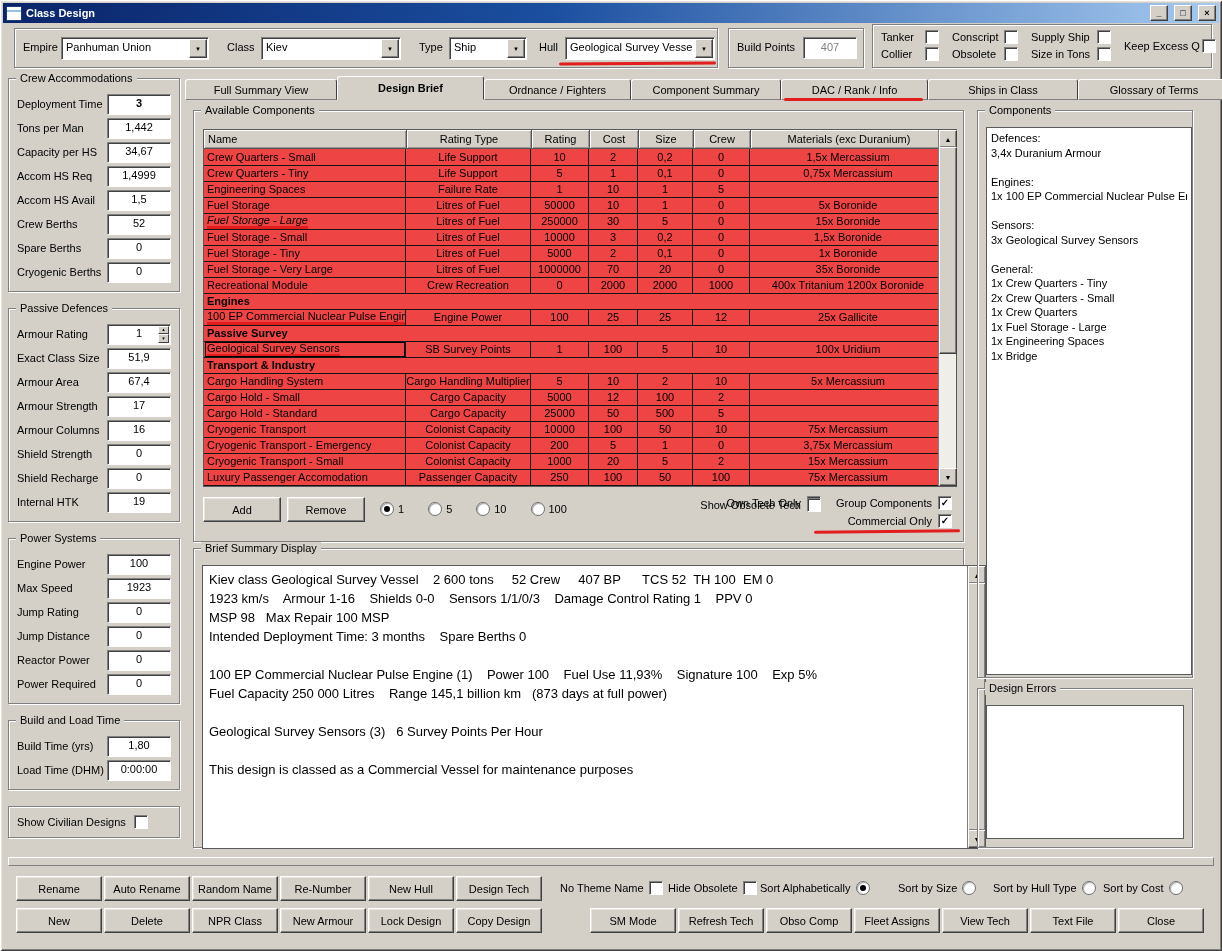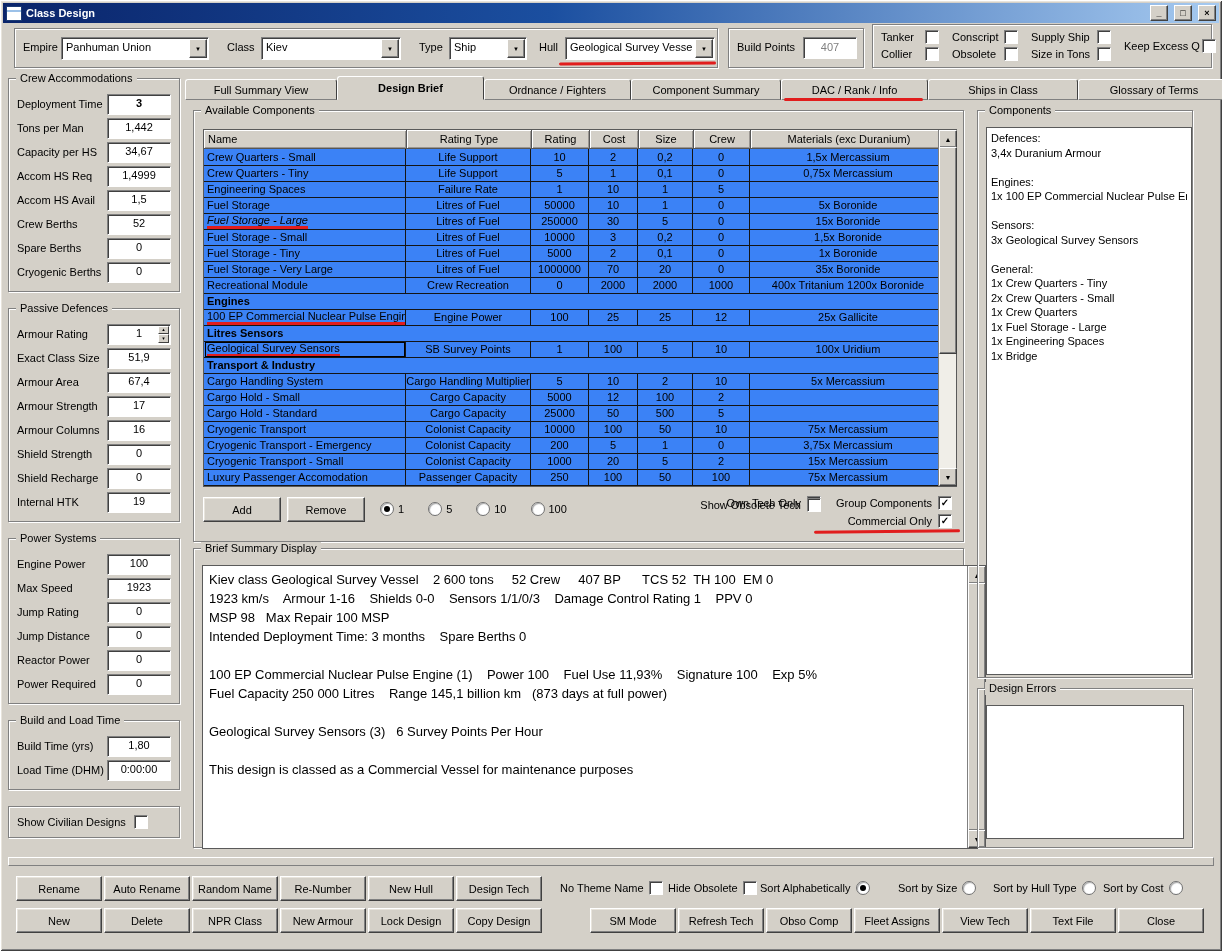--- a/index.html
+++ b/index.html
@@ -54,21 +54,21 @@
        display:flex;align-items:center;justify-content:center;}
   .civgroup{position:relative;border:1px solid #808080;box-shadow:1px 1px 0 #fff, inset 1px 1px 0 #fff;padding:8px 6px;}
   .civrow{display:flex;align-items:center;gap:8px;height:14px;padding:0 2px;}
   
   .tabstrip{position:absolute;left:185px;top:78px;height:22px;display:flex;align-items:flex-end;}
   .tab{position:relative;height:19px;background:#d4d0c8;border:1px solid;border-color:#fff #404040 #808080 #fff;
        border-radius:3px 3px 0 0;display:flex;align-items:center;justify-content:center;flex:none;cursor:pointer;white-space:nowrap;}
   .tab.active{height:22px;font-weight:bold;z-index:2;border-bottom:1px solid #d4d0c8;}
   .tab.annot::after{content:"";position:absolute;left:2px;right:4px;bottom:-2px;height:3px;background:#e11d1d;border-radius:2px;z-index:5;}
   
-  .ctable{position:absolute;left:9px;top:18px;width:752px;height:356px;background:#3b82f6;border:1px solid #5a5a5a;}
+  .ctable{position:absolute;left:9px;top:18px;width:752px;height:356px;background:#ef4444;border:1px solid #5a5a5a;}
   .thead{display:flex;width:733px;}
   .th{height:18px;flex:none;background:#d4d0c8;border-right:1px solid #565656;border-bottom:1px solid #565656;
        box-shadow:inset 1px 1px 0 #fff, inset -1px -1px 0 #9a9691;display:flex;align-items:center;justify-content:center;
        overflow:hidden;white-space:nowrap;cursor:pointer;}
   .th.name{justify-content:flex-start;padding-left:4px;}
   .trow{display:flex;width:733px;height:16px;cursor:default;}
   .td{flex:none;height:16px;border-right:1px solid #151515;border-bottom:1px solid #151515;
        display:flex;align-items:center;justify-content:center;overflow:hidden;white-space:nowrap;}
   .td.name{justify-content:flex-start;padding-left:3px;}
   .trow.grp .td{font-weight:bold;}
@@ -428,21 +428,21 @@
               <span class="red-under">100 EP Commercial Nuclear Pulse Engine</span>
             </div>
             <div class="td" style="width: 124px;">Engine Power</div>
             <div class="td" style="width: 57px;">100</div>
             <div class="td" style="width: 48px;">25</div>
             <div class="td" style="width: 54px;">25</div>
             <div class="td" style="width: 56px;">12</div>
             <div class="td" style="width: 196px;">25x Gallicite</div>
           </div>
           <div class="trow grp">
-            <div class="td name" style="width: 733px;">Litres Sensors</div>
+            <div class="td name" style="width: 733px;">Passive Survey</div>
           </div>
           <div class="trow">
             <div class="td name selbox" style="width: 198px;">
               <span class="red-under">Geological Survey Sensors</span>
             </div>
             <div class="td" style="width: 124px;">SB Survey Points</div>
             <div class="td" style="width: 57px;">1</div>
             <div class="td" style="width: 48px;">100</div>
             <div class="td" style="width: 54px;">5</div>
             <div class="td" style="width: 56px;">10</div>

